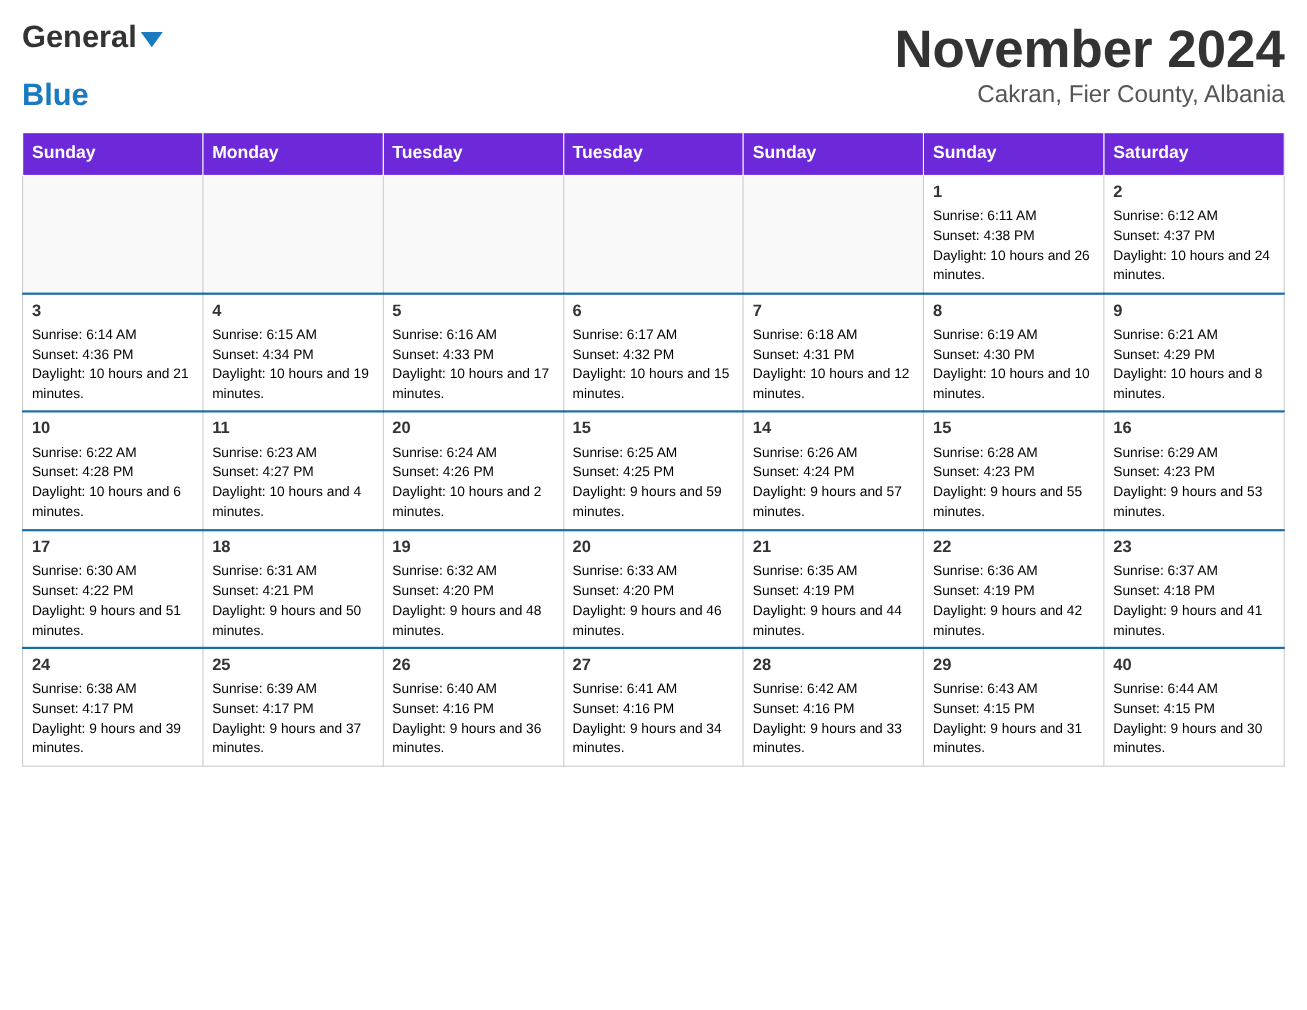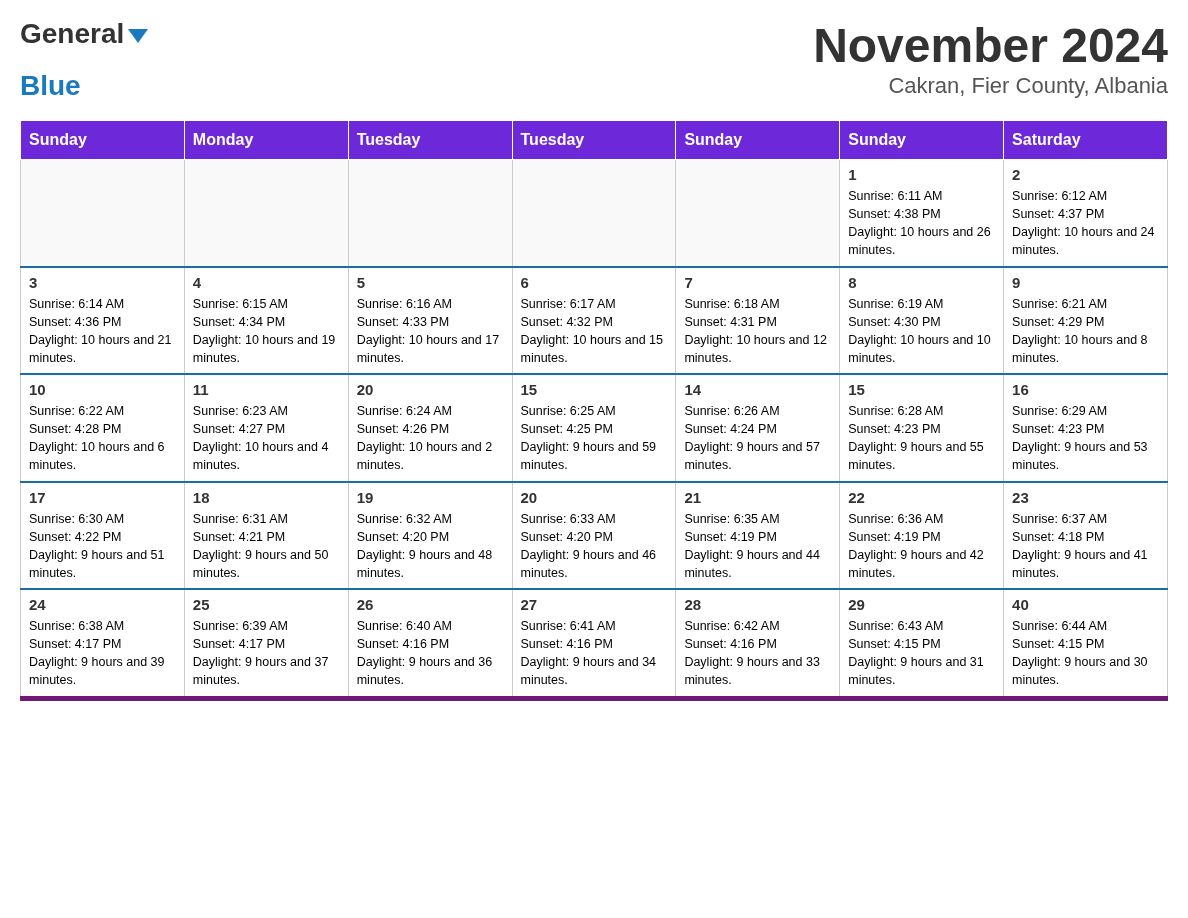--- a/index.html
+++ b/index.html
@@ -91,21 +91,21 @@
     }
     .day-info {
       font-size: 12.5px;
       color: #000000;
       line-height: 1.45;
     }
     .calendar tbody tr {
       border-bottom: 2px solid #1a6ea8;
     }
     .calendar tbody tr:last-child {
-      border-bottom: 5px solid #701a75;
+      border-bottom: 1px solid #701a75;
     }
     .empty-cell {
       background: #f9f9f9;
     }
   </style>
 </head>
 <body>
 
 <div class="header">
   <div class="logo">

